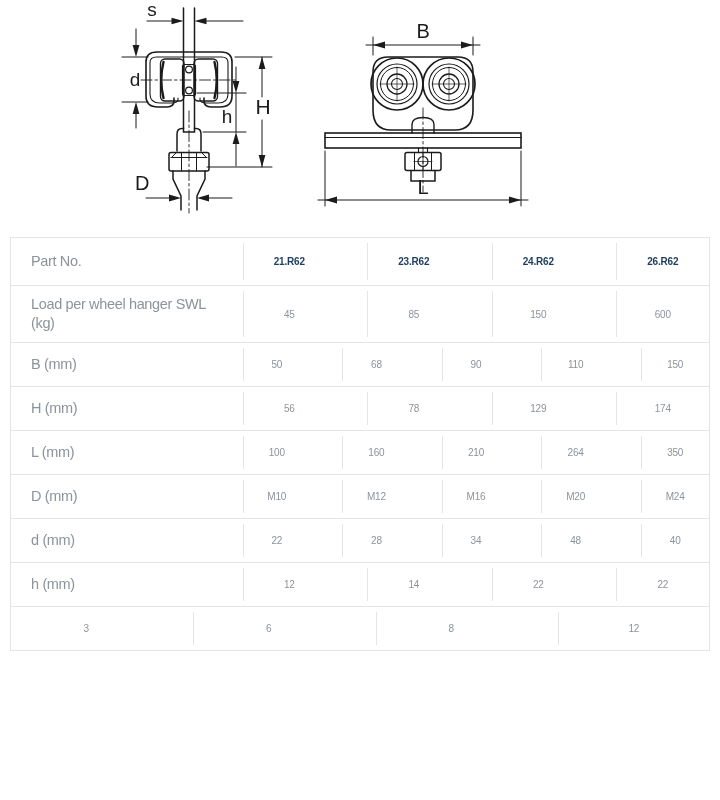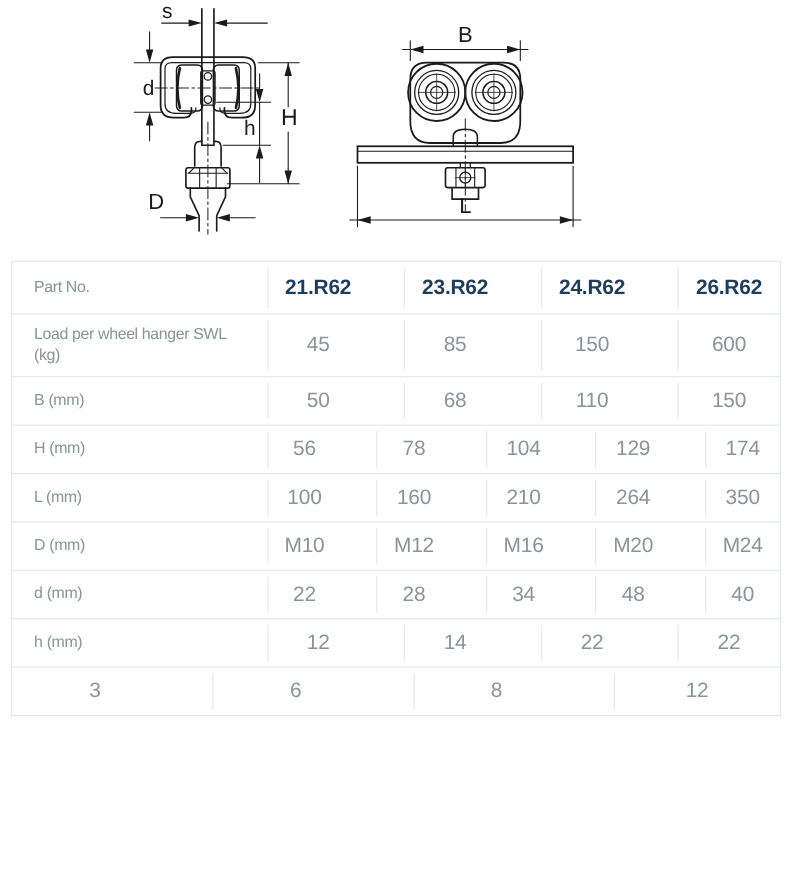--- a/index.html
+++ b/index.html
@@ -31,21 +31,21 @@
     border:1px solid var(--table-border);
     background:#fff;
   }
   .trow{display:flex;border-bottom:1px solid var(--table-border);gap:32px;}
   .trow:last-child{border-bottom:none;}
   .tcell{
     position:relative;flex:1 1 0;
     display:flex;align-items:center;justify-content:center;
     min-height:43px;
     color:var(--table-text-gray);
-    font-size:19px;
+    font-size:10px;
   }
   .tcell + .tcell::before{
     content:"";position:absolute;left:-0.5px;top:5px;bottom:5px;
     width:1px;background:var(--table-border);
   }
   .tcell.rowlabel{
     flex:0 0 200px;
     justify-content:flex-start;
     padding-left:20px;padding-right:4px;
     font-size:14.5px;letter-spacing:-0.35px;
@@ -236,29 +236,29 @@
       <div class="tcell">45</div>
       <div class="tcell">85</div>
       <div class="tcell">150</div>
       <div class="tcell">600</div>
     </div>
 
     <div class="trow">
       <div class="tcell rowlabel">B (mm)</div>
       <div class="tcell">50</div>
       <div class="tcell">68</div>
+      <div class="tcell">90</div>
       <div class="tcell">110</div>
       <div class="tcell">150</div>
     </div>
 
     <div class="trow">
       <div class="tcell rowlabel">H (mm)</div>
       <div class="tcell">56</div>
       <div class="tcell">78</div>
-      <div class="tcell">104</div>
       <div class="tcell">129</div>
       <div class="tcell">174</div>
     </div>
 
     <div class="trow">
       <div class="tcell rowlabel">L (mm)</div>
       <div class="tcell">100</div>
       <div class="tcell">160</div>
       <div class="tcell">210</div>
       <div class="tcell">264</div>

